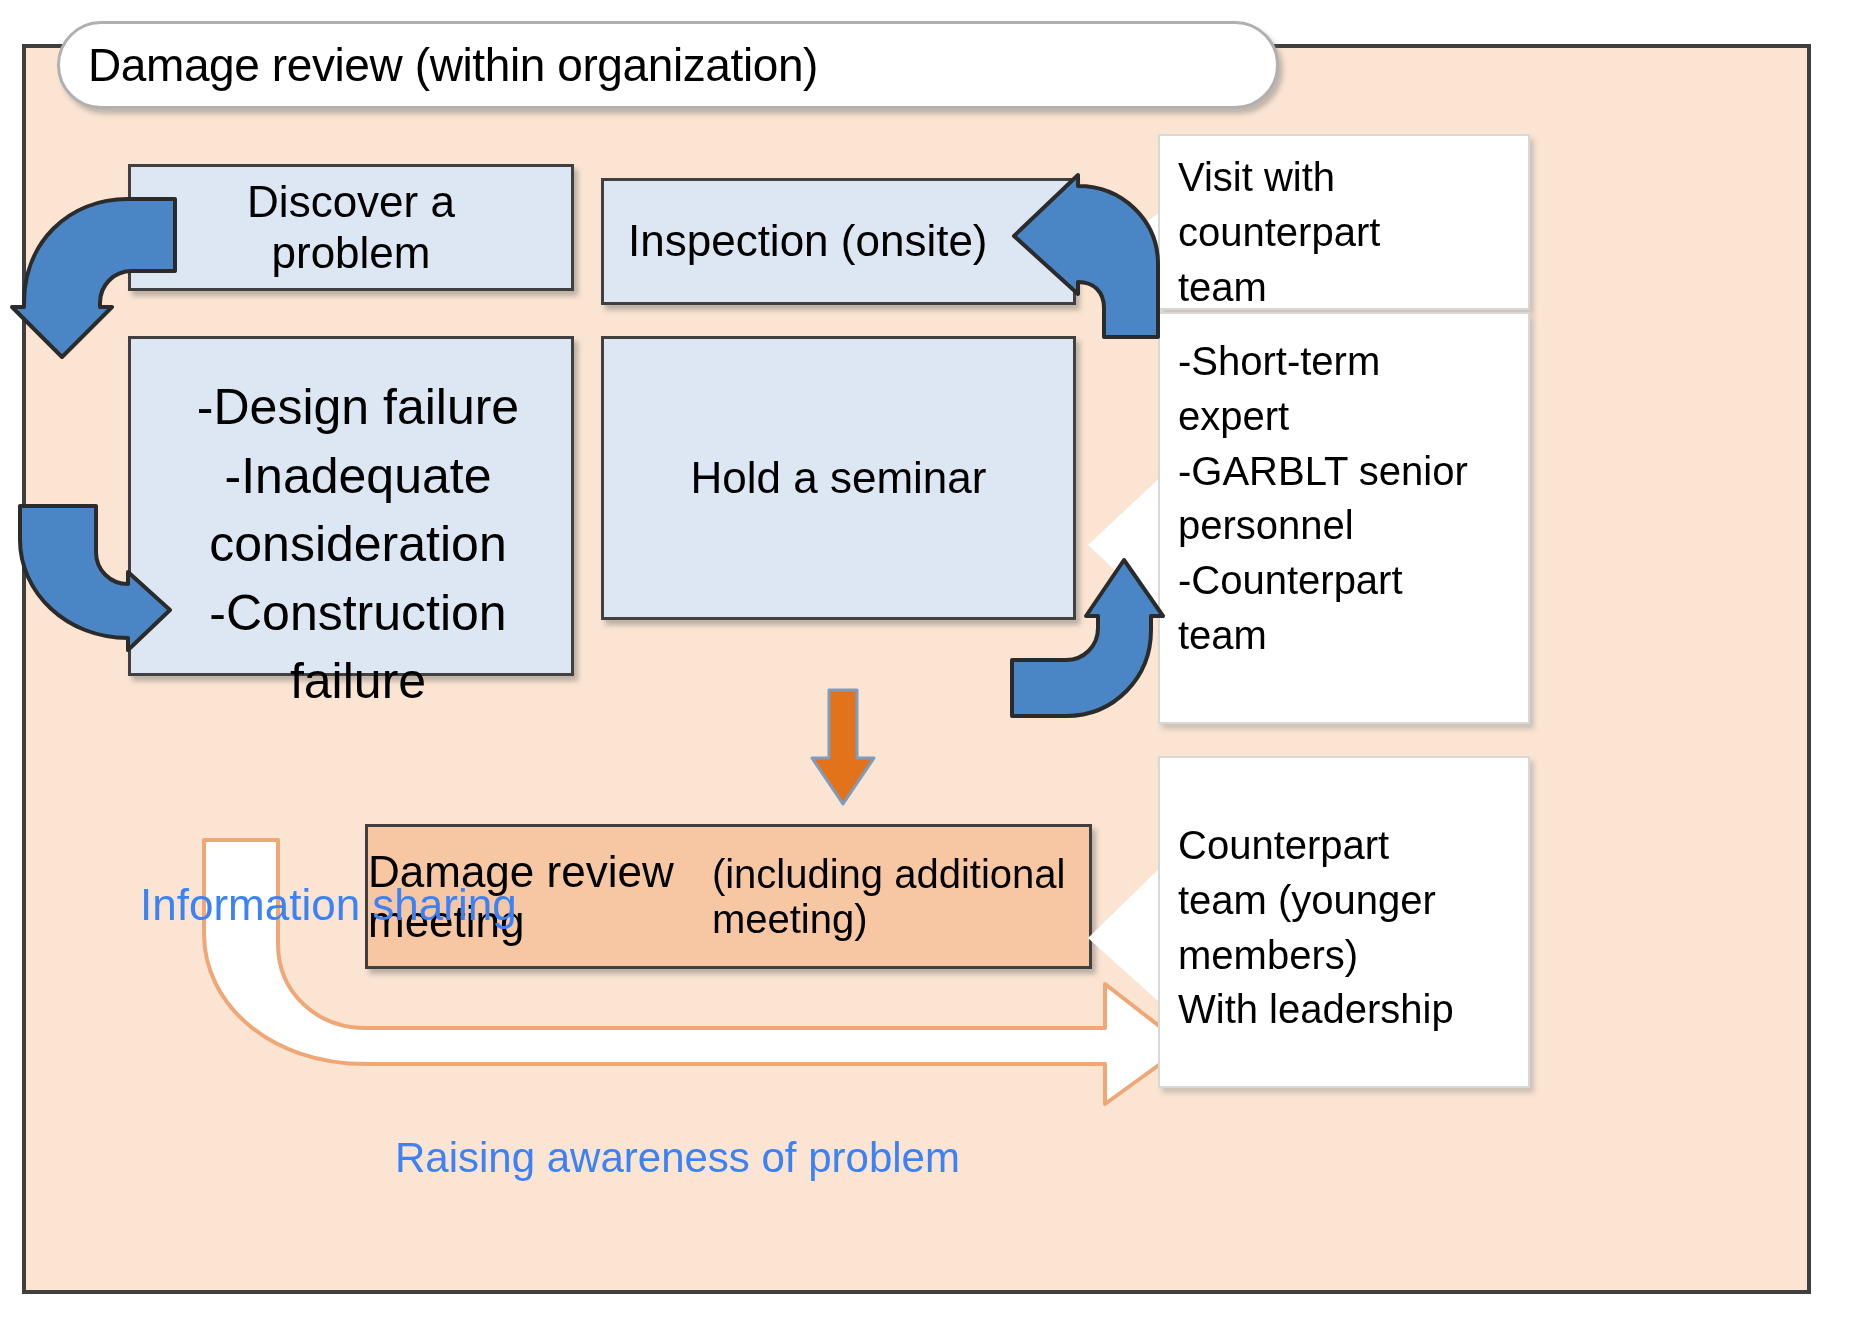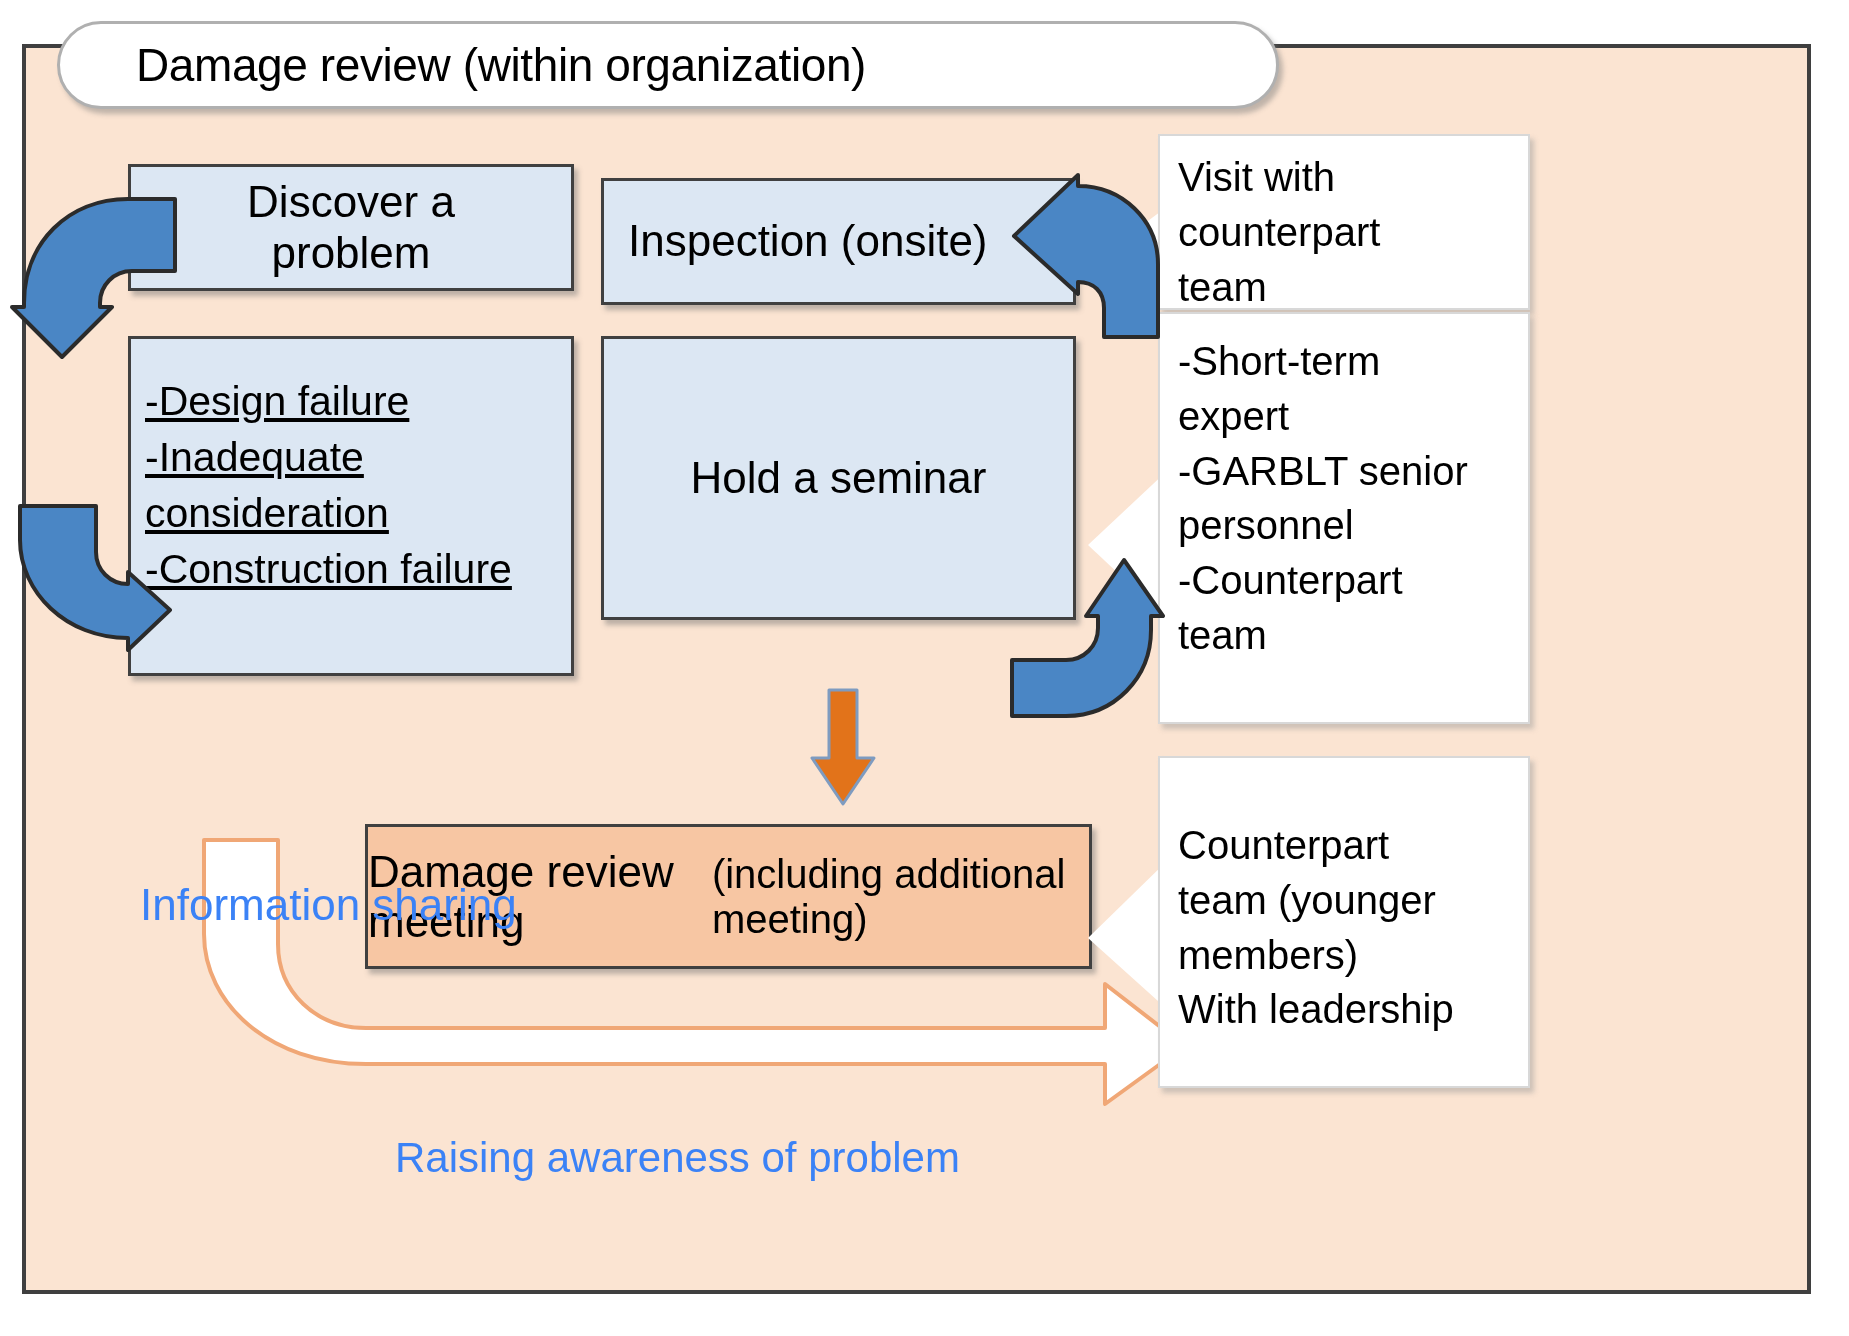--- a/index.html
+++ b/index.html
@@ -45,21 +45,20 @@
     display: flex;
     align-items: center;
     z-index: 40;
   }
   .title-text {
     padding-left: 28px;
     font-size: 46px;
     color: #000000;
     letter-spacing: -0.4px;
     white-space: nowrap;
-    margin-left: 48px;
   }
 
   
   .blue-box {
     position: absolute;
     background: #dce7f3;
     border: 3px solid #404040;
     box-sizing: border-box;
     box-shadow: 4px 5px 5px rgba(110,110,110,0.45);
     display: flex;
@@ -83,25 +82,24 @@
   #box-inspection .bx-label { padding-left: 24px; white-space: nowrap; }
 
   
   #box-causes {
     left: 128px; top: 336px; width: 446px; height: 340px;
     justify-content: flex-start;
     align-items: flex-start;
     padding: 34px 0 0 14px;
   }
   #box-causes .bx-label {
-    font-size: 41px;
-    text-align: left;
+    font-size: 50px;
+    text-align: center;
     line-height: 1.37;
     white-space: pre-line;
-    text-decoration: underline;
   }
 
   
   #box-seminar {
     left: 601px; top: 336px; width: 475px; height: 284px;
   }
 
   
   #box-meeting {
     position: absolute;

